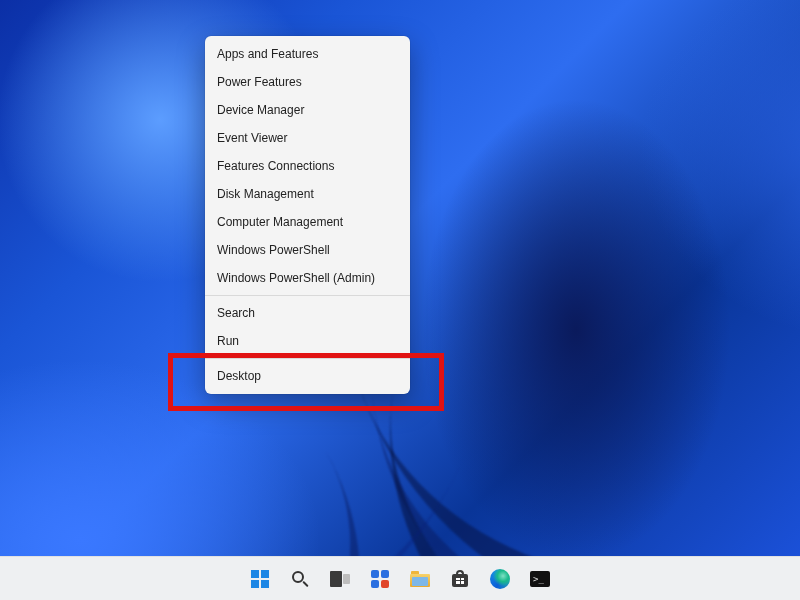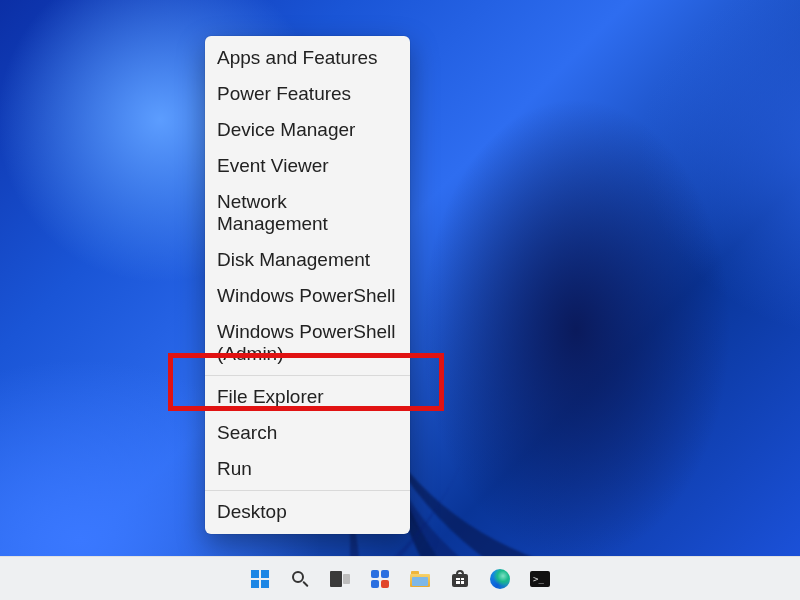--- a/index.html
+++ b/index.html
@@ -26,21 +26,21 @@
 
     
     .context-menu {
       position: absolute;
       left: 205px; top: 36px;
       width: 205px;
       background: #f4f4f4;
       border-radius: 6px;
       box-shadow: 0 10px 28px rgba(0,0,0,.35), 0 0 0 1px rgba(0,0,0,.05);
       padding: 4px 0;
-      font-size: 19px;
+      font-size: 12px;
       color: #222;
     }
     .menu-item {
       padding: 7px 12px 7px 12px;
       display: flex;
       align-items: center;
       justify-content: space-between;
       cursor: default;
     }
     .sep { height: 1px; background: #d9d9d9; margin: 3px 0; }
@@ -141,37 +141,37 @@
     <div class="menu-item">
         <span>Power Features</span>
       </div>
     <div class="menu-item">
         <span>Device Manager</span>
       </div>
     <div class="menu-item">
         <span>Event Viewer</span>
       </div>
     <div class="menu-item">
-        <span>Network Management</span>
+        <span>Features Connections</span>
       </div>
     <div class="menu-item">
         <span>Disk Management</span>
       </div>
     <div class="menu-item">
+        <span>Computer Management</span>
+      </div>
+    <div class="menu-item">
         <span>Windows PowerShell</span>
       </div>
     <div class="menu-item">
         <span>Windows PowerShell (Admin)</span>
       </div>
 
     <div class="sep"></div>
 
-    <div class="menu-item">
-        <span>File Explorer</span>
-      </div>
     <div class="menu-item">
         <span>Search</span>
       </div>
     <div class="menu-item">
         <span>Run</span>
       </div>
 
     <div class="sep"></div>
 
     <div class="menu-item">

